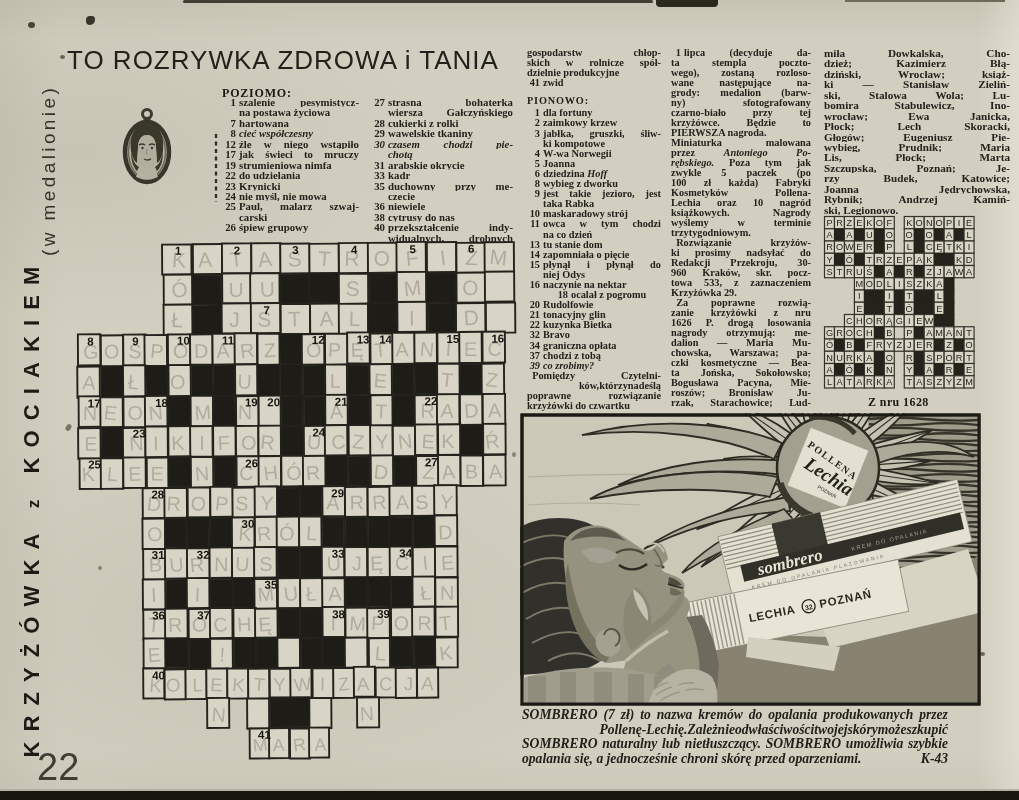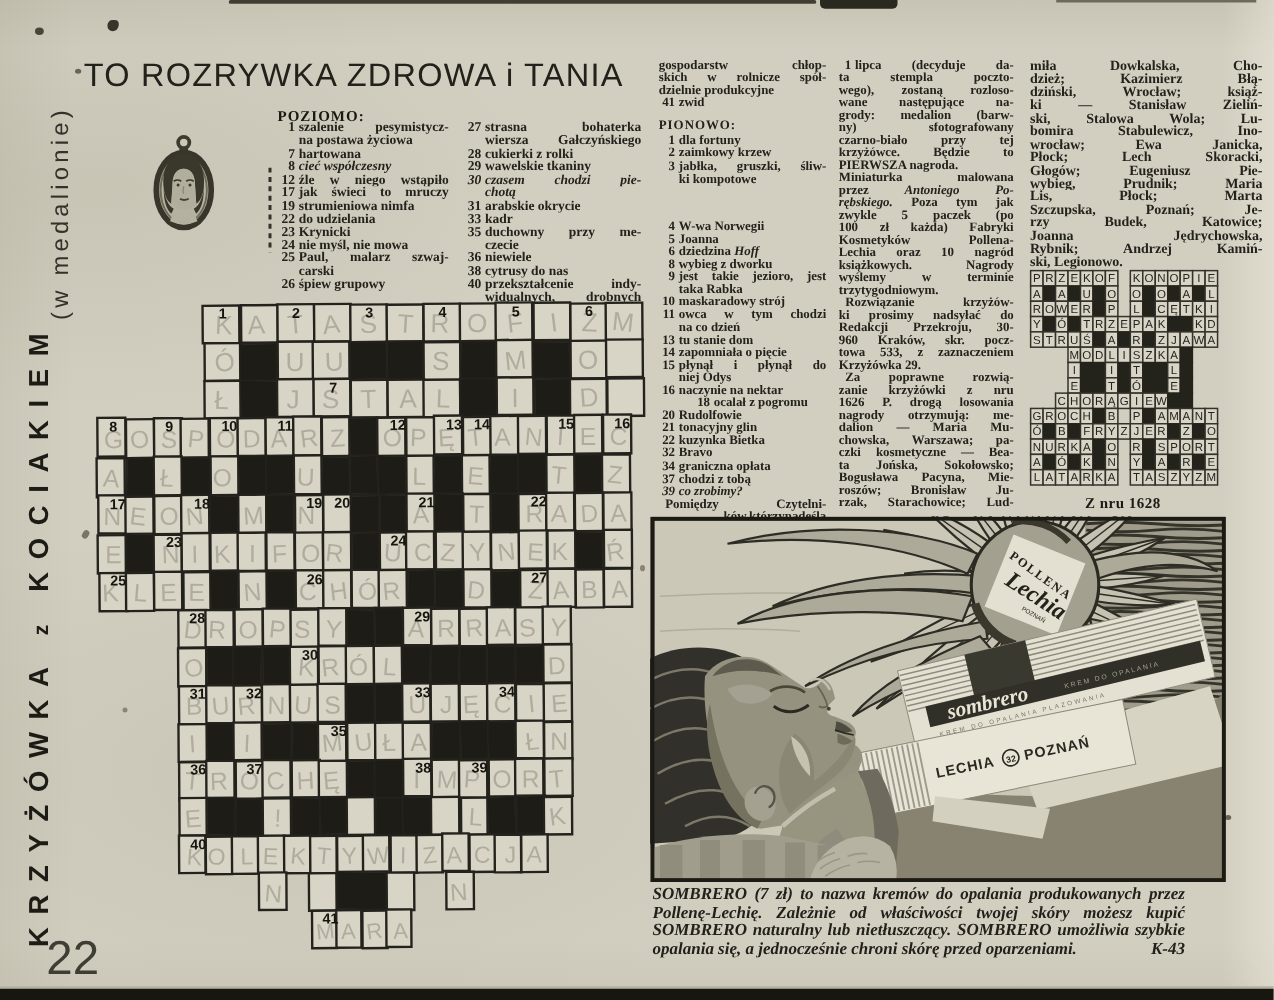--- a/index.html
+++ b/index.html
@@ -144,21 +144,21 @@
 <div style="height:10.10px;line-height:10.10px;"><span style="display:inline-block;width:13px;text-align:right">41</span><span style="display:inline-block;width:3px"></span>zwid</div>
 <div style="height:20px;line-height:26px;letter-spacing:0.8px">PIONOWO:</div>
 <div style="height:10.10px;line-height:10.10px;"><span style="display:inline-block;width:13px;text-align:right">1</span><span style="display:inline-block;width:3px"></span>dla fortuny</div>
 <div style="height:10.10px;line-height:10.10px;"><span style="display:inline-block;width:13px;text-align:right">2</span><span style="display:inline-block;width:3px"></span>zaimkowy krzew</div>
 <div style="height:10.10px;line-height:10.10px;display:flex;justify-content:space-between">
         <span><span style="display:inline-block;width:13px;text-align:right">3</span><span style="display:inline-block;width:3px"></span>jabłka,</span>
         <span>gruszki,</span>
         <span>śliw-</span>
       </div>
 <div style="height:10.10px;line-height:10.10px;padding-left:16px;">ki kompotowe</div>
-<div style="height:10.10px;line-height:10.10px;margin-top:28px;"><span style="display:inline-block;width:13px;text-align:right">4</span><span style="display:inline-block;width:3px"></span>W-wa Norwegii</div>
+<div style="height:10.10px;line-height:10.10px;"><span style="display:inline-block;width:13px;text-align:right">4</span><span style="display:inline-block;width:3px"></span>W-wa Norwegii</div>
 <div style="height:10.10px;line-height:10.10px;"><span style="display:inline-block;width:13px;text-align:right">5</span><span style="display:inline-block;width:3px"></span>Joanna</div>
 <div style="height:10.10px;line-height:10.10px;"><span style="display:inline-block;width:13px;text-align:right">6</span><span style="display:inline-block;width:3px"></span>dziedzina <i>Hoff</i></div>
 <div style="height:10.10px;line-height:10.10px;"><span style="display:inline-block;width:13px;text-align:right">8</span><span style="display:inline-block;width:3px"></span>wybieg z dworku</div>
 <div style="height:10.10px;line-height:10.10px;display:flex;justify-content:space-between">
         <span><span style="display:inline-block;width:13px;text-align:right">9</span><span style="display:inline-block;width:3px"></span>jest</span>
         <span>takie</span>
         <span>jezioro,</span>
         <span>jest</span>
       </div>
 <div style="height:10.10px;line-height:10.10px;padding-left:16px;">taka Rabka</div>
@@ -1572,21 +1572,21 @@
         <span>(7</span>
         <span>zł)</span>
         <span>to</span>
         <span>nazwa</span>
         <span>kremów</span>
         <span>do</span>
         <span>opalania</span>
         <span>produkowanych</span>
         <span>przez</span>
       </div>
-<div style="height:14.6px;line-height:14.6px;display:flex;justify-content:space-between">
+<div style="height:14.6px;line-height:14.6px;display:flex;justify-content:flex-end">
         <span>Pollenę-Lechię.</span>
         <span>Zależnie</span>
         <span>od</span>
         <span>właściwości</span>
         <span>twojej</span>
         <span>skóry</span>
         <span>możesz</span>
         <span>kupić</span>
       </div>
 <div style="height:14.6px;line-height:14.6px;display:flex;justify-content:space-between">

